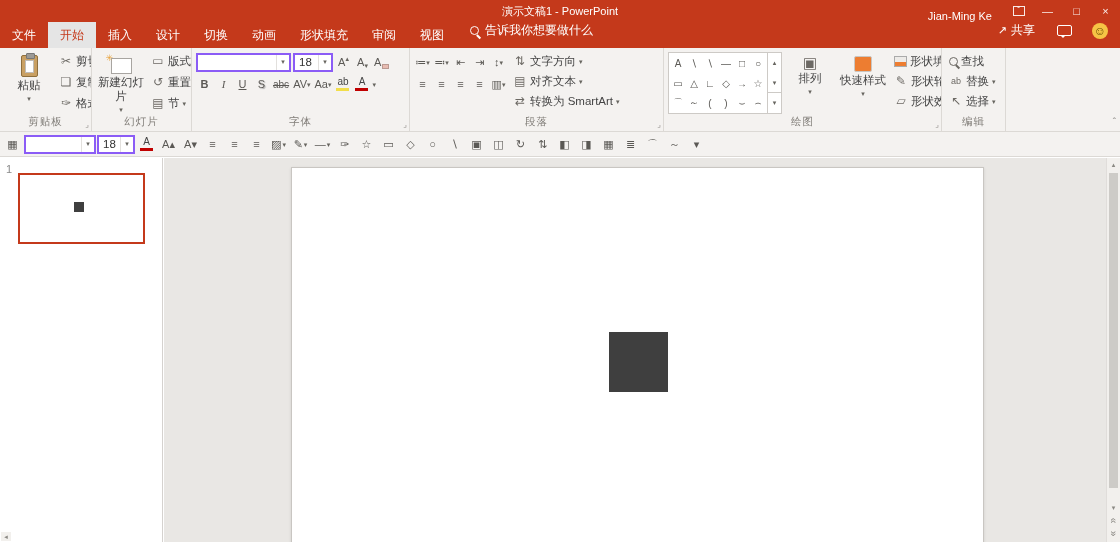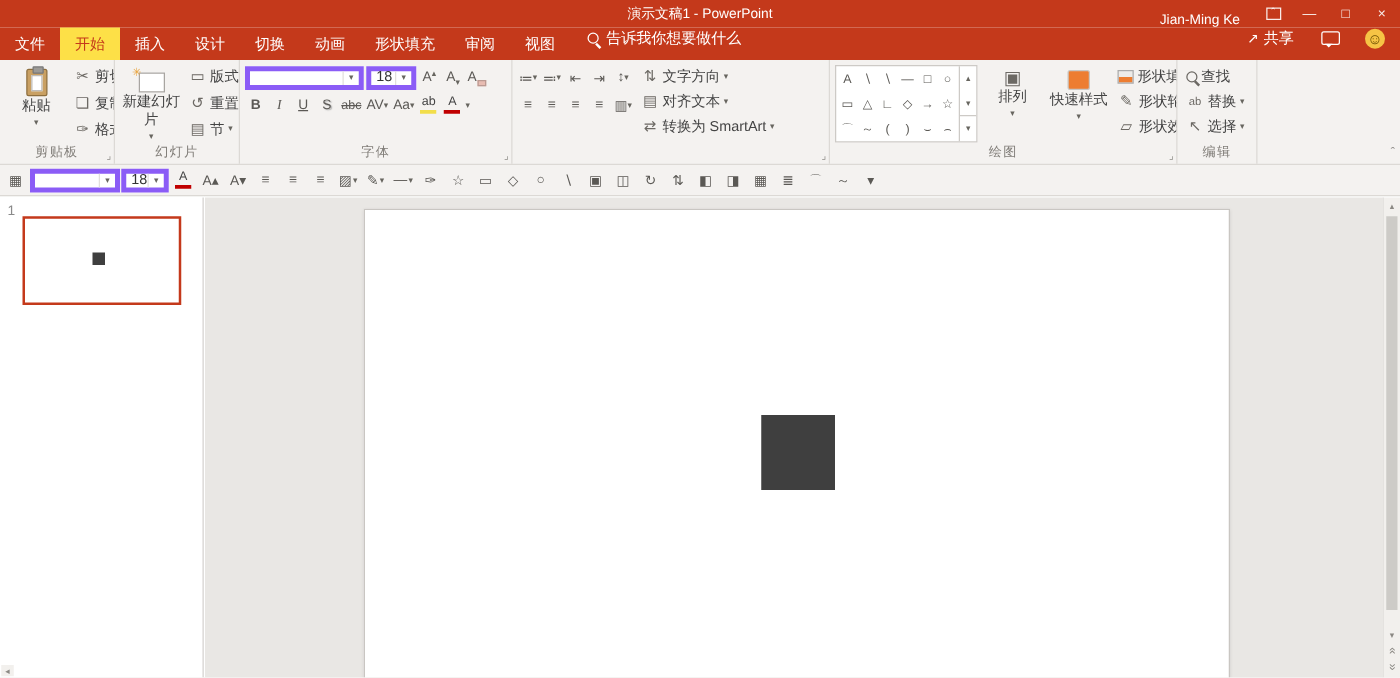--- a/index.html
+++ b/index.html
@@ -10,21 +10,21 @@
   .titlebar{position:absolute;left:0;top:0;right:0;height:22px;background:var(--accent,#C4391B);font-size:11px}
   .tb-title{position:absolute;left:0;right:0;top:0;line-height:22px;text-align:center;color:#fff}
   .tb-right{position:absolute;right:0;top:0;height:22px;display:flex;align-items:flex-end}
   .tb-user{color:#fff;margin-right:12px}
   .tb-btn{width:29px;height:22px;display:flex;align-items:center;justify-content:center;color:rgba(255,255,255,.92);font-size:11px}
   .rdo-box{width:12px;height:10px;border:1px solid rgba(255,255,255,.9);display:flex;align-items:flex-start;justify-content:center;font-size:8px;line-height:6px;color:#fff}
 
   
   .tabrow{position:absolute;left:0;top:22px;right:0;height:26px;background:var(--accent,#C4391B);display:flex;align-items:flex-start}
   .tab{height:26px;line-height:26px;padding:0 12px;color:#fff;font-size:12px;white-space:nowrap}
-  .tab.active{background:#fde047;color:var(--accent,#C4391B)}
+  .tab.active{background:#e5e5e5;color:var(--accent,#C4391B)}
   .search{display:flex;align-items:center;gap:6px;margin-left:14px;color:#fff;font-size:12px;white-space:nowrap}
   .mag{width:9px;height:9px;border:1.5px solid currentColor;border-radius:50%;position:relative;flex:0 0 auto}
   .mag::after{content:"";position:absolute;width:5px;height:1.5px;background:currentColor;right:-4px;bottom:-1px;transform:rotate(45deg);transform-origin:left center}
   .tabrow-right{margin-left:auto;display:flex;align-items:center;padding-right:4px}
   .share{display:flex;align-items:center;gap:4px;color:#fff;font-size:12px;padding:0 10px}
   .share-ic{font-size:11px}
   .comment{width:15px;height:11px;border:1.5px solid #fff;border-radius:2px;position:relative;margin:0 12px}
   .comment::after{content:"";position:absolute;left:2px;bottom:-6px;border:3px solid transparent;border-top-color:#fff}
   .smiley{width:16px;height:16px;border-radius:50%;background:var(--smiley-bg,#F6C445);color:#6b4e00;display:flex;align-items:center;justify-content:center;font-size:12px;margin:0 8px}
 
@@ -39,21 +39,21 @@
   .bigbtn{display:flex;flex-direction:column;align-items:center;padding:2px 2px 0;gap:2px;color:var(--text,#444)}
   .blabel{text-align:center;line-height:1.2;font-size:11.5px;width:46px;word-break:break-all}
   .caret{font-size:7px;color:#67655F;line-height:1}
   .col{display:flex;flex-direction:column;gap:1px}
   .smallbtn{display:flex;align-items:center;gap:3px;height:20px;padding:0 2px;white-space:nowrap}
   .txtbtn{display:flex;align-items:center;gap:3px;height:20px;padding:0 3px;white-space:nowrap}
   .gicon{font-size:12px;color:var(--icon-gray,#6C6964);width:14px;text-align:center;line-height:1;flex:0 0 auto}
   .frow{display:flex;align-items:center;gap:2px;height:22px}
   .fcol{display:flex;flex-direction:column;justify-content:flex-start}
   .iconbtn{min-width:17px;height:19px;display:flex;align-items:center;justify-content:center;color:#5B5955;font-size:11px;padding:0 1px}
-  .combo{height:19px;background:#fff;border:4px solid #8b5cf6;display:flex;align-items:center;padding-left:4px;color:#333;font-size:11.5px}
+  .combo{height:19px;background:#fff;border:2px solid #8b5cf6;display:flex;align-items:center;padding-left:4px;color:#333;font-size:11.5px}
   .cbtn{margin-left:auto;width:13px;height:100%;display:flex;align-items:center;justify-content:center;color:#67655F;font-size:7px;border-left:1px solid #E2E0DD}
   .w95{width:95px}.w40{width:40px}.w72{width:72px}.w38{width:38px}
   .supc{font-size:7px;color:#67655F;align-self:flex-start;margin-top:2px}
   .subc{font-size:7px;color:#67655F;align-self:flex-end;margin-bottom:2px}
   .eraser{width:7px;height:5px;background:#E8BCB2;border:1px solid #BB9A92;margin-left:1px;align-self:flex-end;margin-bottom:3px}
   .lt-b{font-weight:700}.lt-i{font-style:italic;font-family:"Liberation Serif",serif}.lt-u{text-decoration:underline}
   .lt-s{text-shadow:1px 1px 1px #AAA}.lt-st{text-decoration:line-through;font-size:10px}
   .cbar{display:flex;flex-direction:column;align-items:center;justify-content:center;height:19px;padding:0 2px}
   .cbar .clt{font-size:10px;line-height:1;color:#444}
   .bar{width:13px;height:3px;margin-top:1px}
@@ -286,20 +286,21 @@
           <span class="gicon">▤</span>
           <span>对齐文本</span>
           <span class="caret">▾</span>
         </div>
       <div class="txtbtn">
           <span class="gicon">⇄</span>
           <span>转换为 SmartArt</span>
           <span class="caret">▾</span>
         </div>
     </div>
+    <span class="rlabel">段落</span>
     <span class="launcher">⌟</span>
   </div>
 
   <div class="rgroup g-draw">
     <div class="gallery">
       <div class="gal-grid">
         <span>A</span>
         <span>∖</span>
         <span>∖</span>
         <span>—</span>

